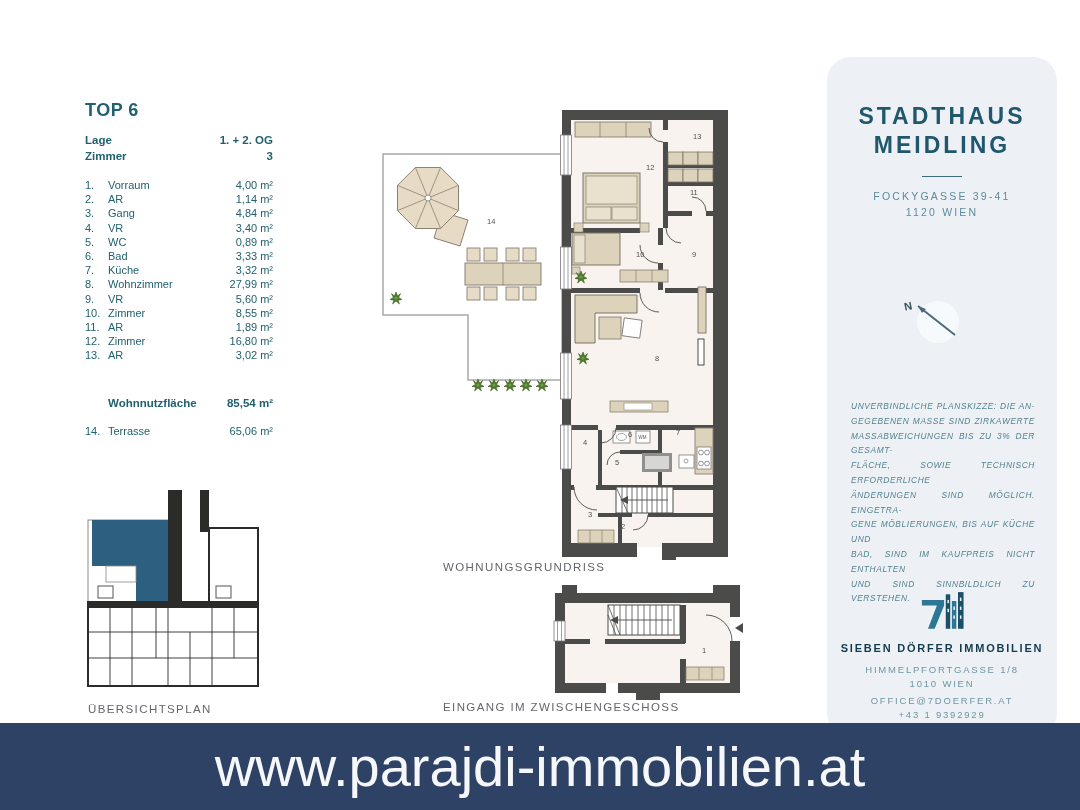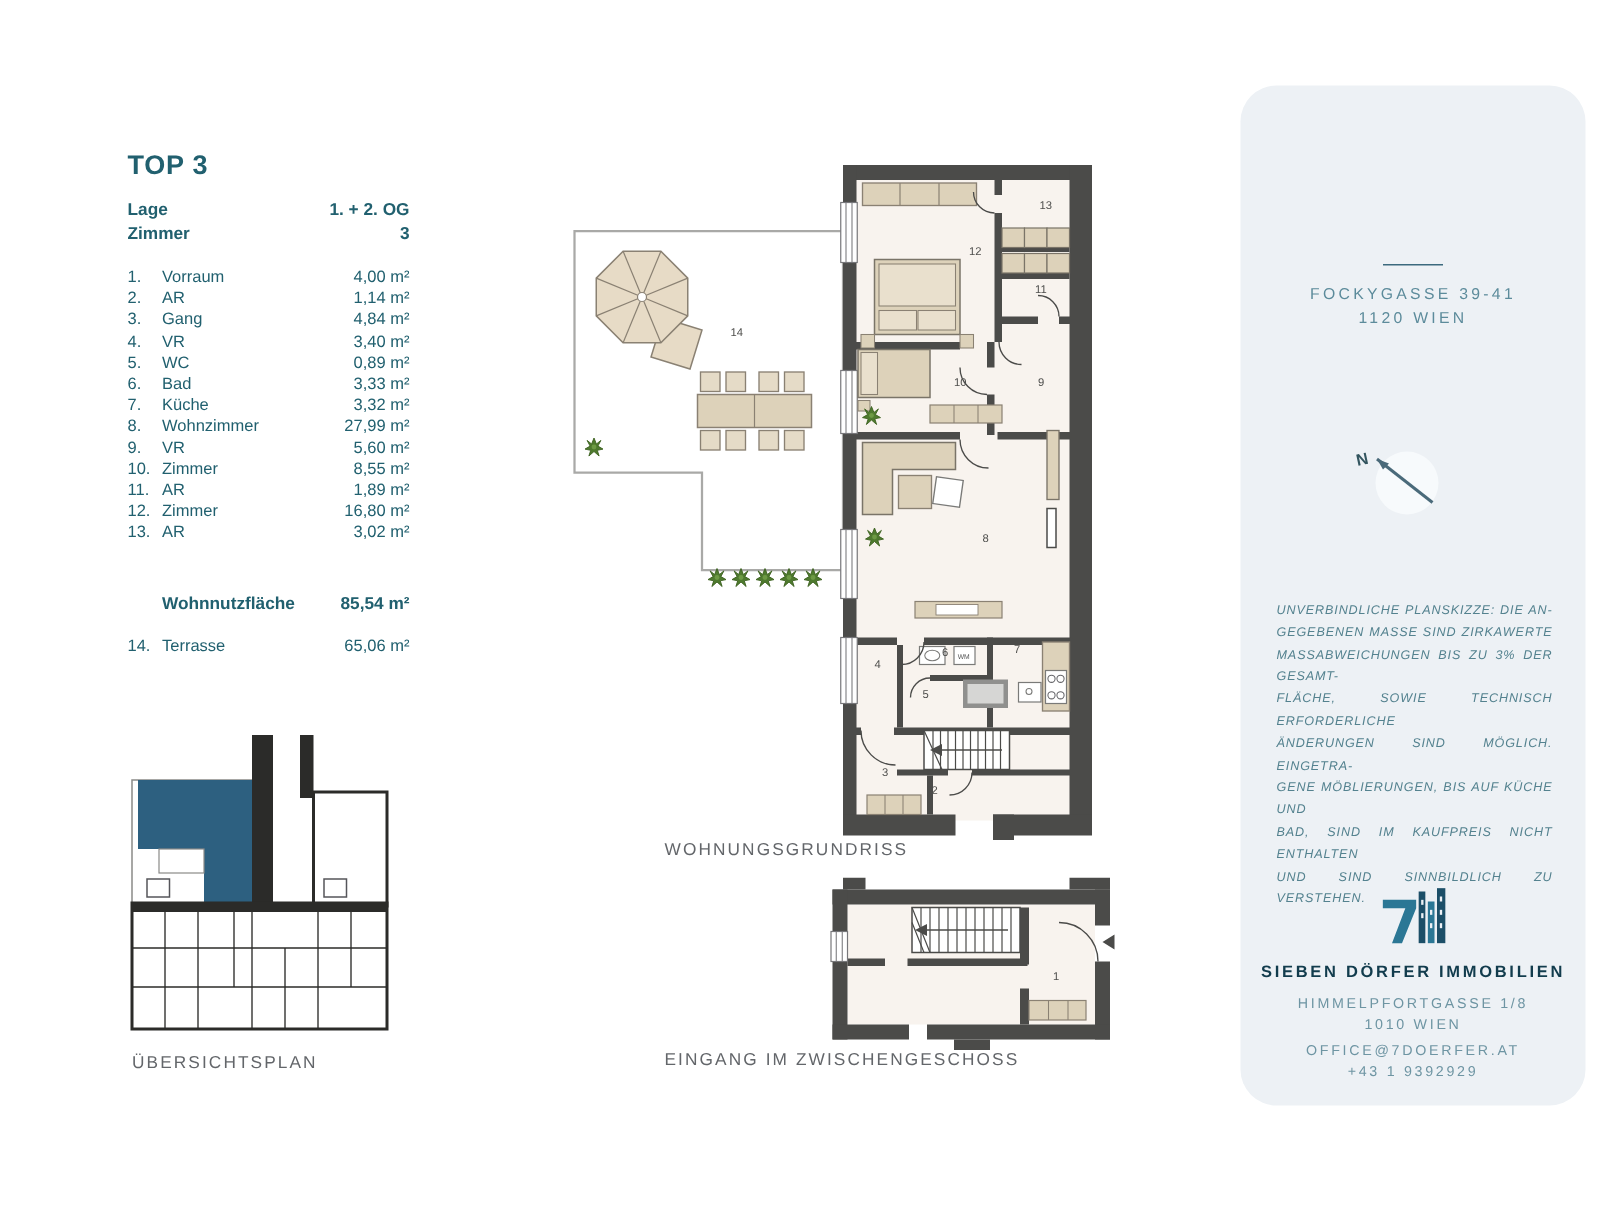--- a/index.html
+++ b/index.html
@@ -48,21 +48,21 @@
   
   #footer-banner{position:absolute;left:0;top:723px;width:1080px;height:87px;background:#2e4266;z-index:10;}
   #footer-url{width:100%;height:87px;line-height:87px;text-align:center;color:#f5f7fa;font-size:56px;}
 </style>
 </head>
 <body>
 
 <div id="page">
 
   <div id="unit-info">
-    <div class="top-title">TOP 3</div>
+    <div class="top-title">TOP 6</div>
     <div class="kvrow">
       <span>Lage</span>
       <span>1. + 2. OG</span>
     </div>
     <div class="kvrow">
       <span>Zimmer</span>
       <span>3</span>
     </div>
     <div class="roomlist">
 
@@ -455,20 +455,24 @@
     </g>
     <rect x="18" y="96" width="15" height="12" fill="#ffffff" stroke="#55555a" stroke-width="1"></rect>
     <rect x="136" y="96" width="15" height="12" fill="#ffffff" stroke="#55555a" stroke-width="1"></rect>
   </svg>
 
   <div class="plan-caption" style="left:443px;top:561px">WOHNUNGSGRUNDRISS</div>
   <div class="plan-caption" style="left:443px;top:701px">EINGANG IM ZWISCHENGESCHOSS</div>
   <div class="plan-caption" style="left:88px;top:703px">ÜBERSICHTSPLAN</div>
 
   <div id="panel">
+    <div id="panel-title">
+      <div>STADTHAUS</div>
+      <div>MEIDLING</div>
+    </div>
     <div id="panel-divider"></div>
     <div id="panel-address">
       <div>FOCKYGASSE 39-41</div>
       <div>1120 WIEN</div>
     </div>
     <div id="disclaimer">
 
     <div class="dl">UNVERBINDLICHE PLANSKIZZE: DIE AN-</div>
         <div class="dl">GEGEBENEN MASSE SIND ZIRKAWERTE</div>
         <div class="dl">MASSABWEICHUNGEN BIS ZU 3% DER GESAMT-</div>
@@ -503,14 +507,17 @@
     <rect x="33.5" y="1" width="5" height="33" fill="#1c4f68"></rect>
     <rect x="24" y="8" width="1.4" height="3" fill="#edf1f5"></rect>
     <rect x="24" y="16" width="1.4" height="3" fill="#edf1f5"></rect>
     <rect x="29.3" y="14" width="1.4" height="3" fill="#edf1f5"></rect>
     <rect x="29.3" y="22" width="1.4" height="3" fill="#edf1f5"></rect>
     <rect x="35.2" y="6" width="1.4" height="3" fill="#edf1f5"></rect>
     <rect x="35.2" y="14" width="1.4" height="3" fill="#edf1f5"></rect>
     <rect x="35.2" y="22" width="1.4" height="3" fill="#edf1f5"></rect>
   </svg>
 
+  <div id="footer-banner">
+    <div id="footer-url">www.parajdi-immobilien.at</div>
+  </div>
 
 </div>
 
 </body></html>

